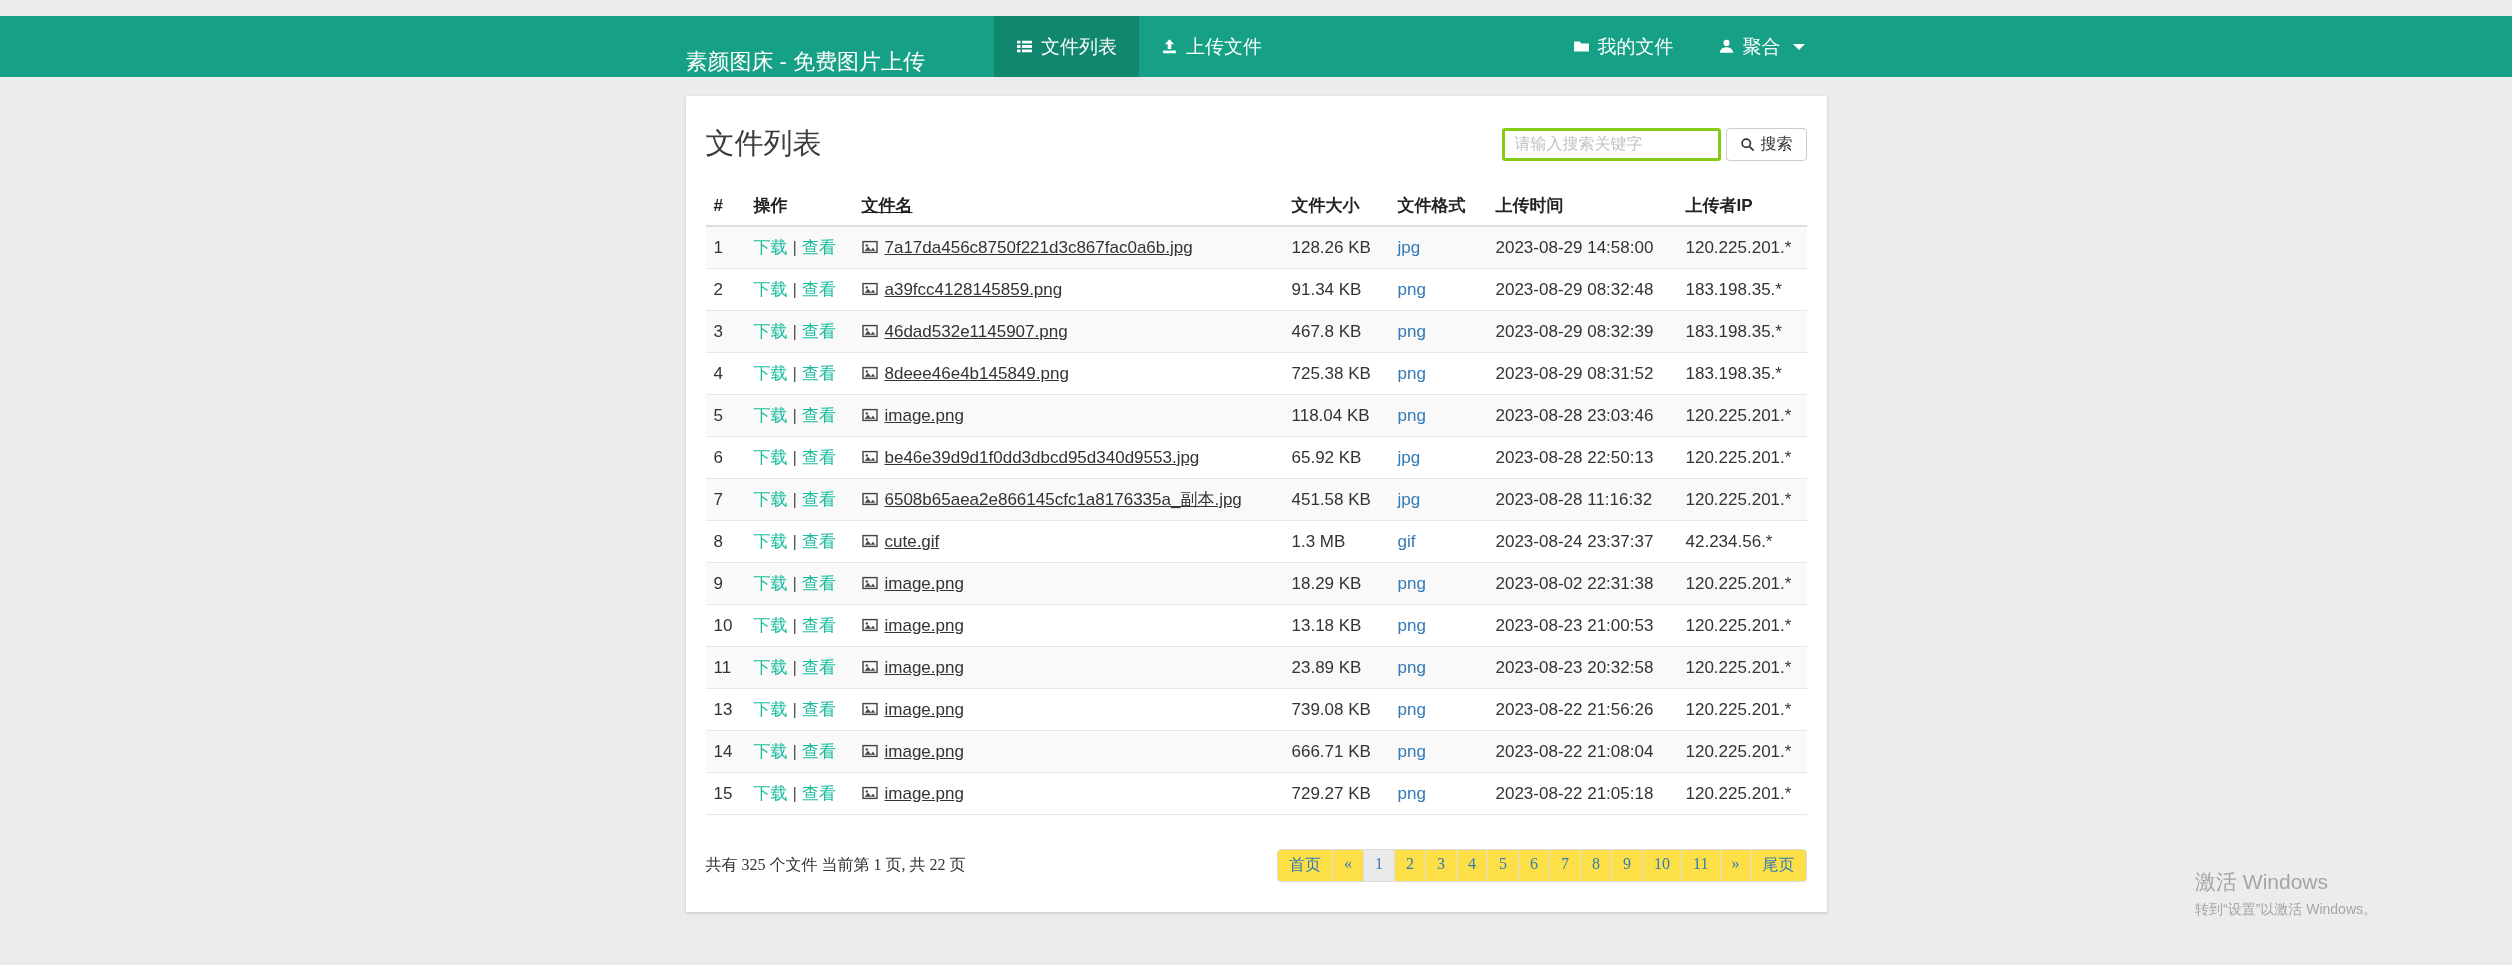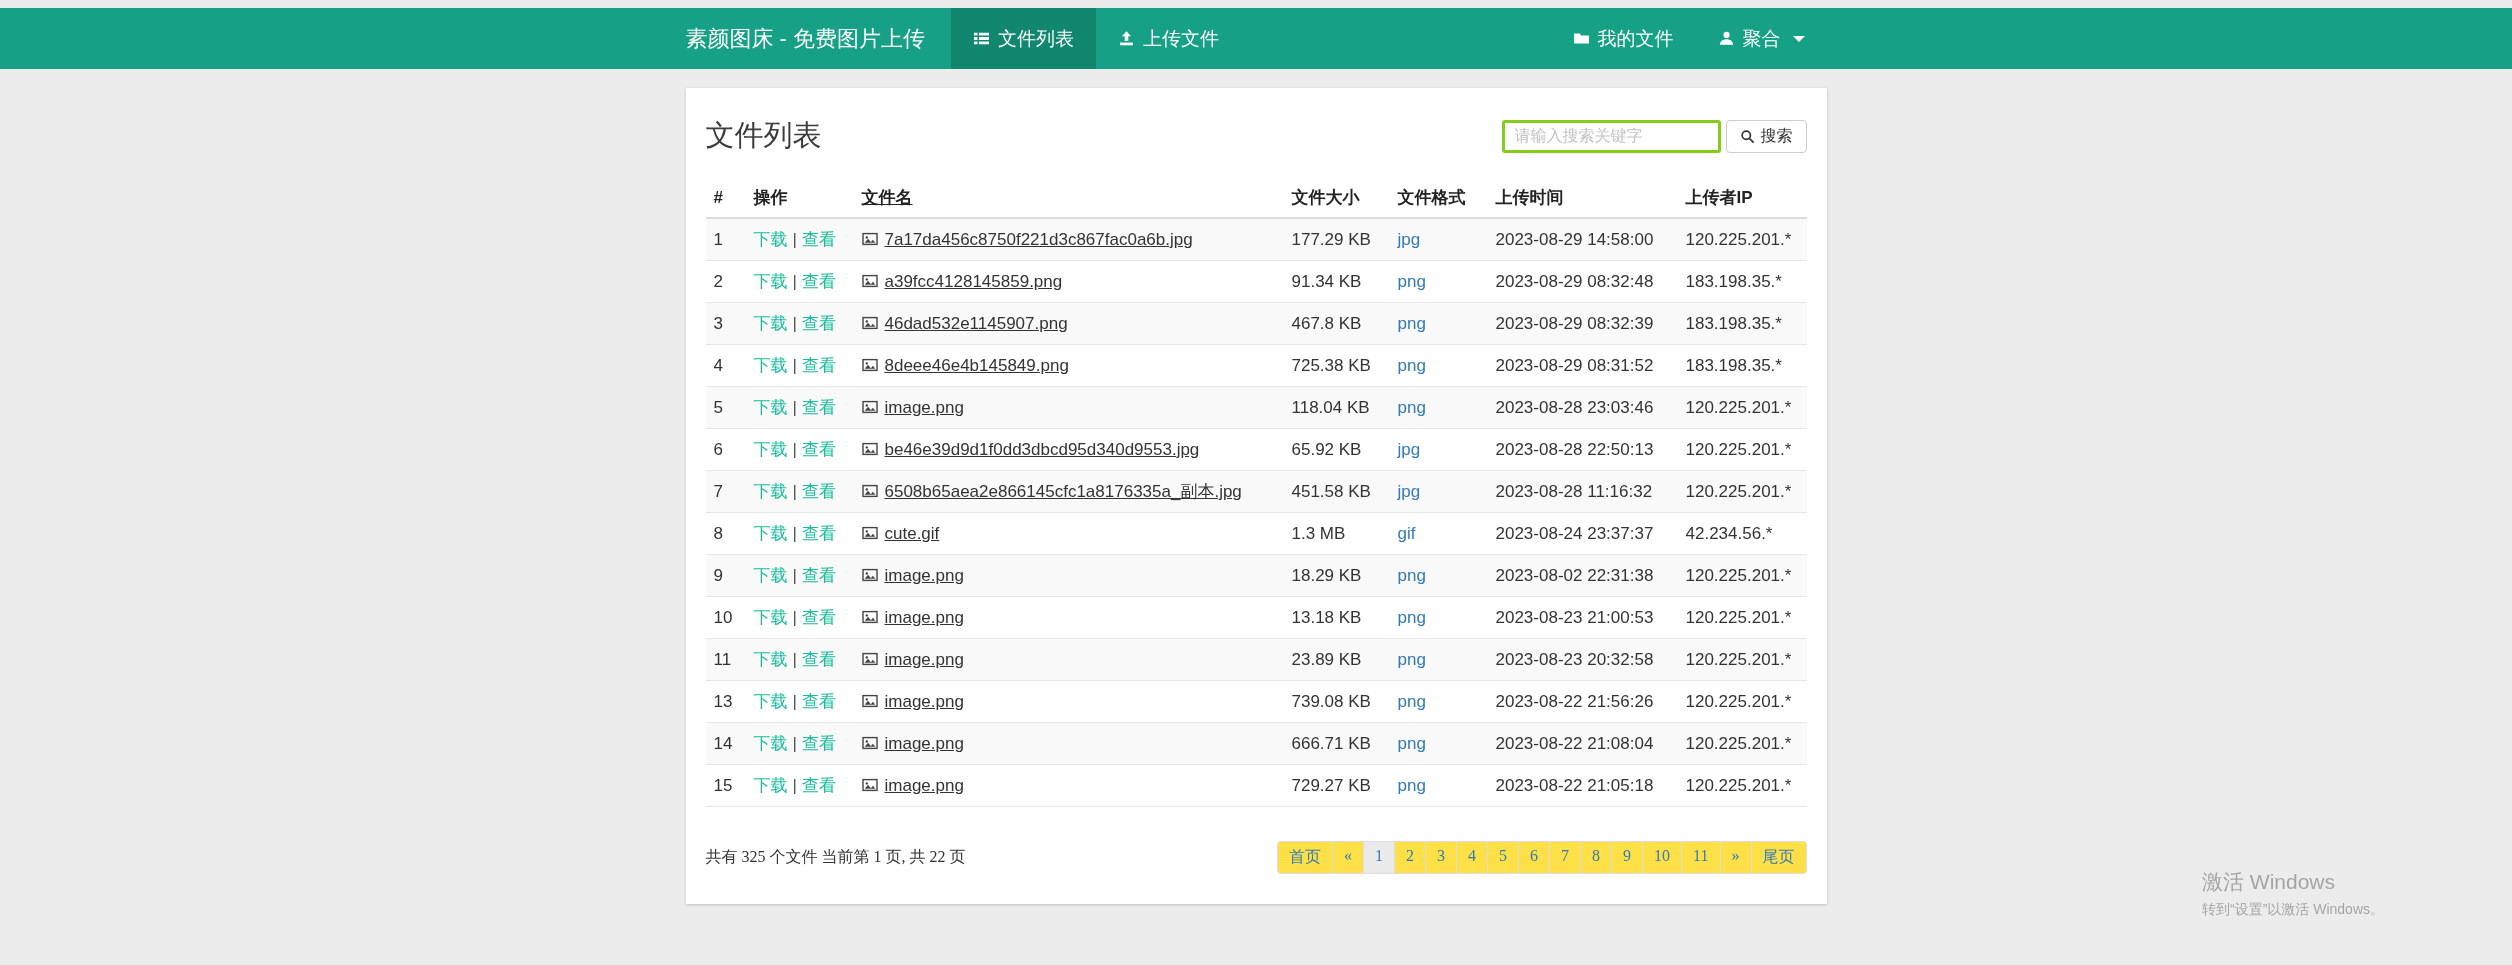--- a/index.html
+++ b/index.html
@@ -6,21 +6,21 @@
   html, body { width: 2512px; height: 965px; }
   body {
     position: relative;
     overflow: hidden;
     background: var(--body-bg, #ececec);
     font-family: "Liberation Sans", "DejaVu Sans", sans-serif;
     color: #333;
   }
   
   .navbar { height: 61px; background: var(--navbar-bg, #16a085); }
-  .navbar-inner { width: 1141px; margin: 8px auto; height: 100%; display: flex; align-items: center; }
+  .navbar-inner { width: 1141px; margin: 16px auto; height: 100%; display: flex; align-items: flex-end; gap: 43px; }
   .brand { display: flex; align-items: center; color: #fff; font-size: 22px; text-decoration: none; margin-right: 26px; white-space: nowrap; }
   .nav-list { list-style: none; display: flex; align-items: stretch; height: 100%; }
   .nav-list li { display: flex; align-items: stretch; }
   .nav-link { display: flex; align-items: center; gap: 8px; padding: 0 22px; color: #fff; font-size: 19px; text-decoration: none; white-space: nowrap; }
   .nav-link.active { background: var(--navbar-active-bg, #12876f); }
   .spacer { flex: 1; }
   .icon { display: inline-flex; align-items: center; line-height: 0; }
   .caret { width: 0; height: 0; border-left: 6px solid transparent; border-right: 6px solid transparent; border-top: 6px solid #fff; margin-left: 4px; }
   
   .card { width: 1141px; margin: 19px auto 0; background: #fff; padding: 28px 20px 30px; box-shadow: 0 1px 3px rgba(0,0,0,0.18); }
@@ -47,21 +47,21 @@
   .format-link { color: var(--link-blue, #337ab7); text-decoration: none; }
   .file-icon { color: #444; margin-right: 7px; vertical-align: -2px; }
   
   .card-footer { display: flex; justify-content: space-between; align-items: center; margin-top: 34px; font-family: Liberation Serif, serif; }
   .summary { font-size: 16px; color: #333; }
   .pagination { display: flex; }
   .page-item { font-size: 16px; color: var(--link-blue, #337ab7); text-decoration: none; padding: 5px 11px; border: 1px solid #ddd; margin-left: -1px; background: #fde047; white-space: nowrap; }
   .page-item:first-child { border-radius: 4px 0 0 4px; margin-left: 0; }
   .page-item:last-child { border-radius: 0 4px 4px 0; }
   .page-item.active { background: #eaeaea; }
-  .watermark { position: absolute; right: 128px; bottom: 46px; color: rgba(105,105,105,0.55); }
+  .watermark { position: absolute; right: 135px; bottom: 46px; color: rgba(105,105,105,0.55); }
   .wm1 { font-size: 21px; }
   .wm2 { font-size: 14px; margin-top: 5px; }
 </style>
 </head>
 <body>
 
 <nav class="navbar">
   <div class="navbar-inner">
     <a class="brand" href="#">素颜图床 - 免费图片上传</a>
     <ul class="nav-list" id="nav-left">
@@ -148,21 +148,21 @@
         <tr>
           <td>1</td>
           <td><a href="#" class="action-link">下载</a><span class="sep">|</span><a href="#" class="action-link">查看</a></td>
           <td><span class="icon file-icon">
               <svg width="16" height="16" viewBox="0 0 16 16">
                 <rect x="1" y="2.6" width="14" height="10.8" fill="none" stroke="currentColor" stroke-width="1.4"></rect>
                 <circle cx="4.8" cy="6.4" r="1.2" fill="currentColor"></circle>
                 <path fill="currentColor" d="M2.6 11.8l3.4-4 2.9 3.4 2-2.4 2.5 3z"></path>
               </svg>
             </span><span>7a17da456c8750f221d3c867fac0a6b.jpg</span></td>
-          <td>177.29 KB</td>
+          <td>128.26 KB</td>
           <td><a href="#" class="format-link">jpg</a></td>
           <td>2023-08-29 14:58:00</td>
           <td>120.225.201.*</td>
         </tr>
         <tr>
           <td>2</td>
           <td><a href="#" class="action-link">下载</a><span class="sep">|</span><a href="#" class="action-link">查看</a></td>
           <td><span class="icon file-icon">
               <svg width="16" height="16" viewBox="0 0 16 16">
                 <rect x="1" y="2.6" width="14" height="10.8" fill="none" stroke="currentColor" stroke-width="1.4"></rect>

